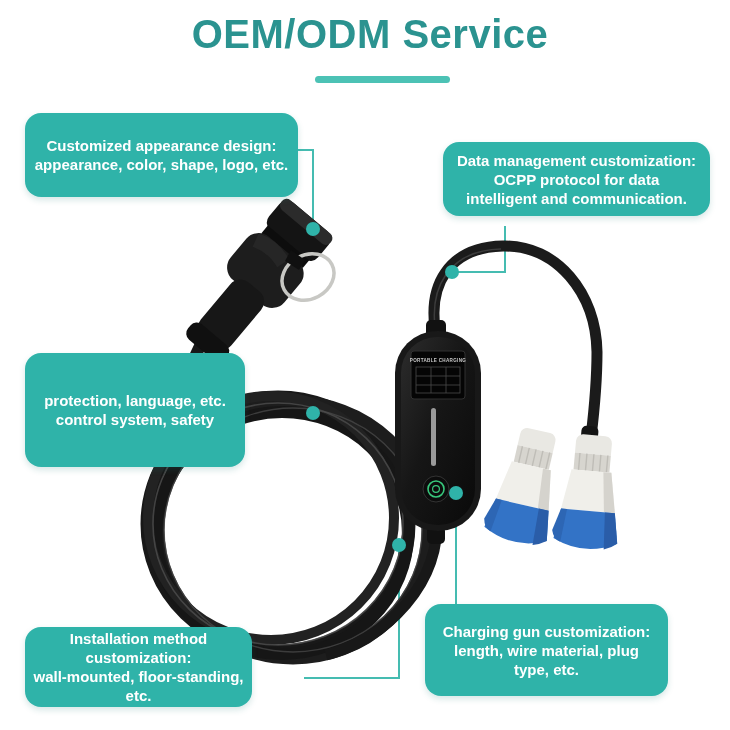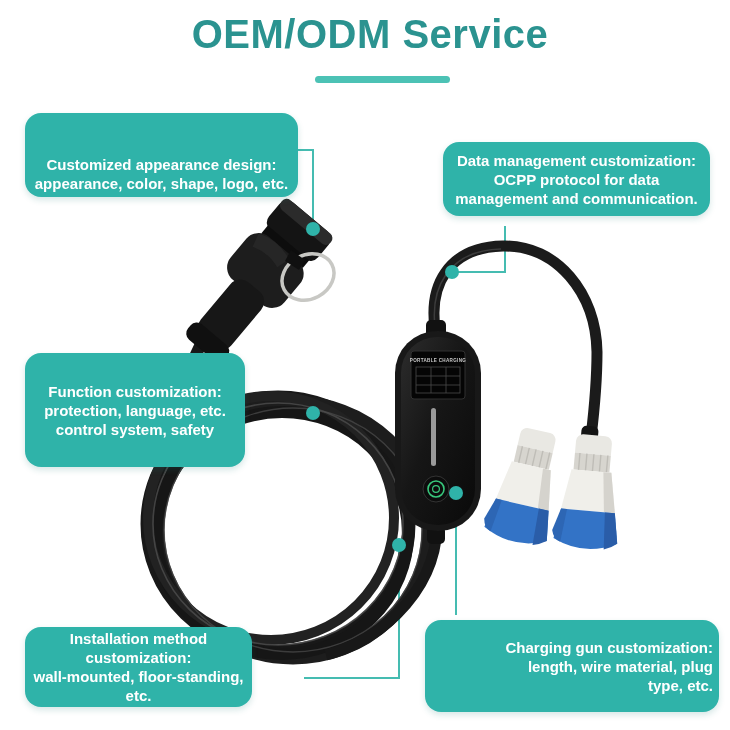--- a/index.html
+++ b/index.html
@@ -20,25 +20,25 @@
   }
   .scene {position:absolute; left:0; top:0; z-index:1;}
   .callout {
     position:absolute; z-index:2;
     background:#2fb3a9; border-radius:16px;
     color:#ffffff; font-weight:bold; font-size:15px; line-height:19px;
     display:flex; flex-direction:column; justify-content:center;
     text-align:center; padding:4px 6px; box-sizing:border-box;
     box-shadow:0 3px 6px rgba(30,120,115,0.18);
   }
-  .c1 {left:25px;  top:113px; width:273px; height:84px;justify-content:flex-end;}
+  .c1 {left:25px;  top:113px; width:273px; height:84px;}
   .c2 {left:443px; top:142px; width:267px; height:74px;}
   .c3 {left:25px;  top:353px; width:220px; height:114px;}
   .c4 {left:25px;  top:627px; width:227px; height:80px;}
-  .c5 {left:425px; top:620px; width:294px; height:92px;text-align:right;}
+  .c5 {left:425px; top:604px; width:243px; height:92px;}
 </style>
 </head>
 <body>
 
 <div class="stage">
 
   <div class="title">OEM/ODM Service</div>
   <div class="title-underline"></div>
 
   <svg class="scene" width="730" height="730" viewBox="0 0 730 730">
@@ -137,25 +137,24 @@
   </svg>
 
   <div class="callout c1">
     <div>Customized appearance design:</div>
     <div>appearance, color, shape, logo, etc.</div>
   </div>
 
   <div class="callout c2">
     <div>Data management customization:</div>
     <div>OCPP protocol for data</div>
-    <div>management and communication.</div>
+    <div>intelligent and communication.</div>
   </div>
 
   <div class="callout c3">
-    <div>Function customization:</div>
     <div>protection, language, etc.</div>
     <div>control system, safety</div>
   </div>
 
   <div class="callout c4">
     <div>Installation method customization:</div>
     <div>wall-mounted, floor-standing, etc.</div>
   </div>
 
   <div class="callout c5">

